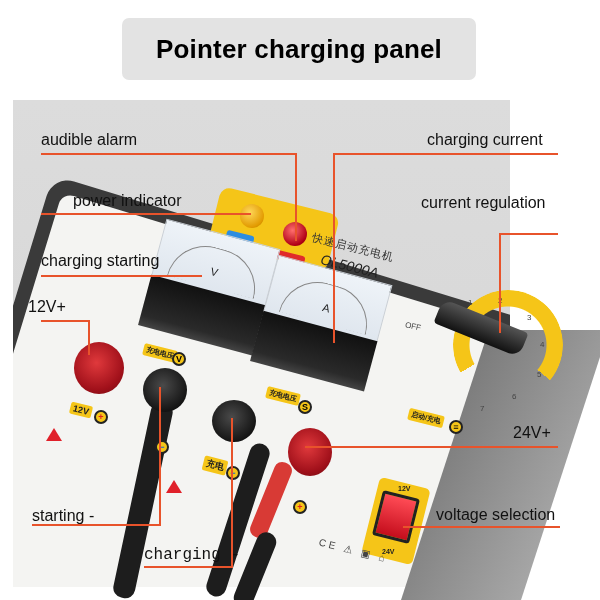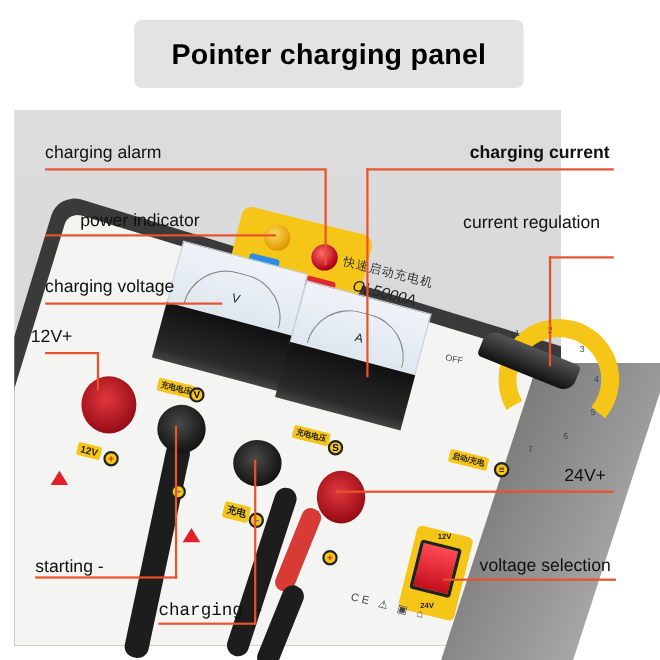--- a/index.html
+++ b/index.html
@@ -204,43 +204,43 @@
 <div class="warn-tri" style="left:46px; top:428px;"></div>
 <div class="warn-tri" style="left:166px; top:480px;"></div>
 
 <div class="switch-plate"></div>
 <div class="switch-rocker"></div>
 <div class="switch-label" style="left:398px; top:485px;">12V</div>
 <div class="switch-label" style="left:382px; top:548px;">24V</div>
 
 <div class="cert-row">CE ⚠ ▣ ⌂</div>
 
-<div class="callout-text" style="left:41px; top:131px;">charging alarm</div>
+<div class="callout-text" style="left:41px; top:131px;">audible alarm</div>
 <div class="line h" style="left:41px; top:153px; width:255px;"></div>
 <div class="line v" style="left:295px; top:153px; height:88px;"></div>
 
 <div class="callout-text" style="left:41px; top:192px;margin-left:32px;">power indicator</div>
 <div class="line h" style="left:41px; top:213px; width:210px;"></div>
 
-<div class="callout-text" style="left:41px; top:252px;">charging voltage</div>
+<div class="callout-text" style="left:41px; top:252px;">charging starting</div>
 <div class="line h" style="left:41px; top:275px; width:161px;"></div>
 
 <div class="callout-text" style="left:28px; top:298px;">12V+</div>
 <div class="line h" style="left:41px; top:320px; width:49px;"></div>
 <div class="line v" style="left:88px; top:320px; height:35px;"></div>
 
 <div class="callout-text" style="left:32px; top:507px;text-align:right;">starting -</div>
 <div class="line h" style="left:32px; top:524px; width:129px;"></div>
 <div class="line v" style="left:159px; top:387px; height:139px;"></div>
 
 <div class="callout-text" style="left:144px; top:546px;font-family:Liberation Mono, monospace;">charging -</div>
 <div class="line h" style="left:144px; top:566px; width:88px;"></div>
 <div class="line v" style="left:231px; top:418px; height:150px;"></div>
 
-<div class="callout-text" style="left:427px; top:131px;font-weight:bold;">charging current</div>
+<div class="callout-text" style="left:427px; top:131px;">charging current</div>
 <div class="line h" style="left:333px; top:153px; width:225px;"></div>
 <div class="line v" style="left:333px; top:153px; height:190px;"></div>
 
 <div class="callout-text" style="left:421px; top:194px;">current regulation</div>
 <div class="line h" style="left:499px; top:233px; width:59px;"></div>
 <div class="line v" style="left:499px; top:233px; height:100px;"></div>
 
 <div class="callout-text" style="left:513px; top:424px;">24V+</div>
 <div class="line h" style="left:305px; top:446px; width:253px;"></div>
 

